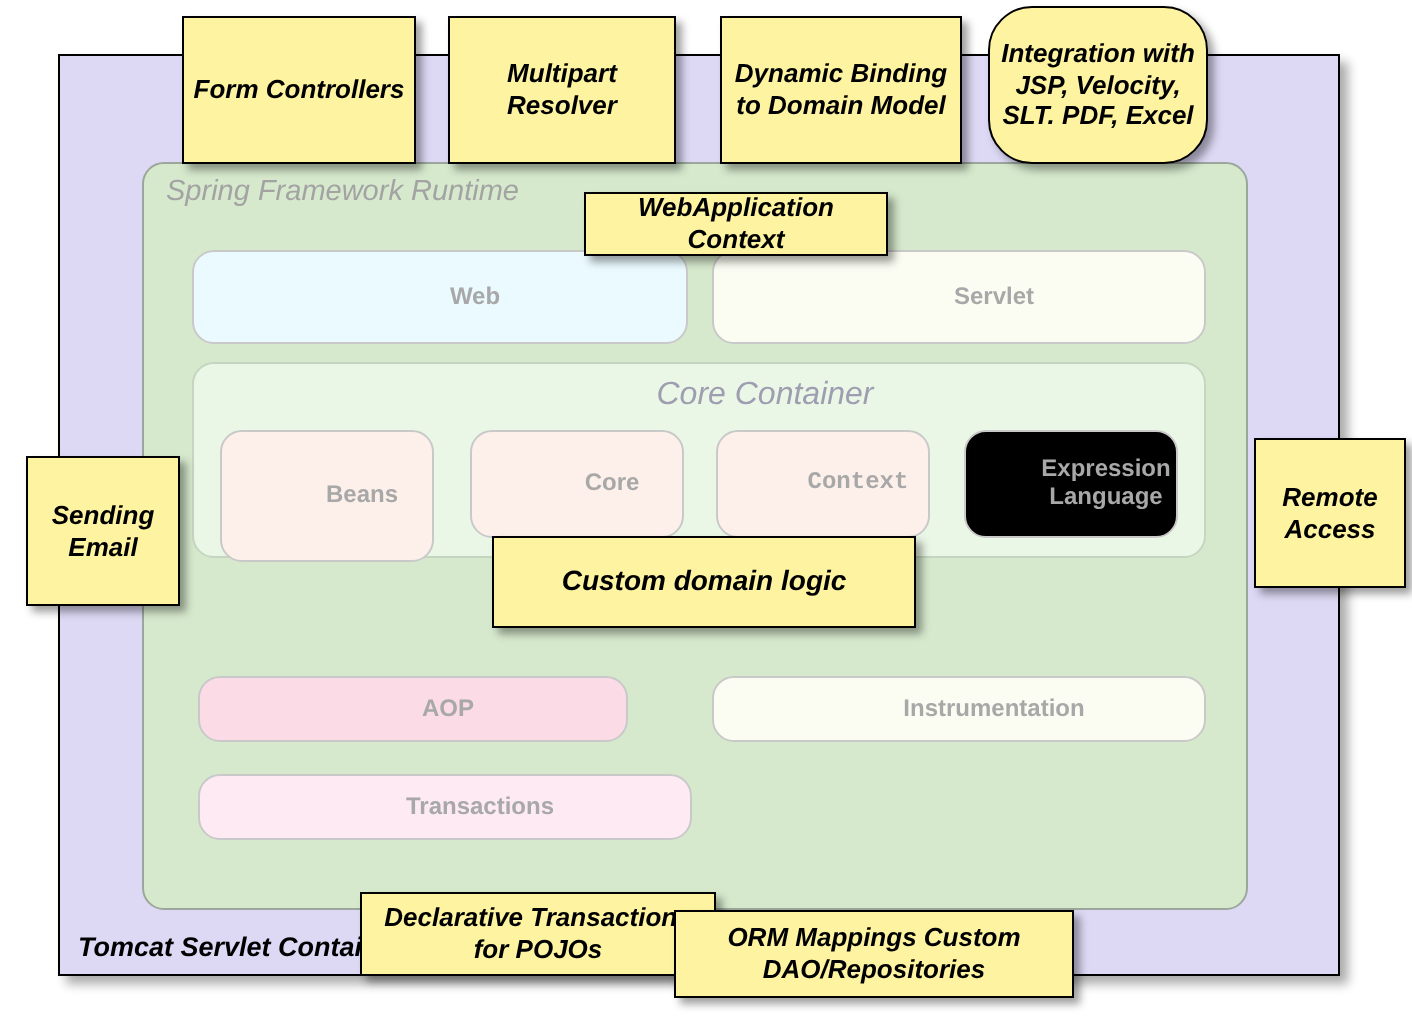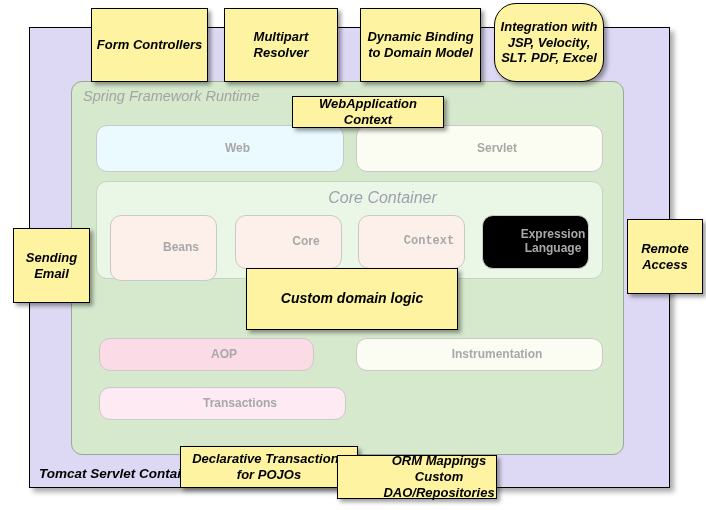--- a/index.html
+++ b/index.html
@@ -187,25 +187,25 @@
   </div>
 
   <div class="note" style="left:13px; top:228px; width:77px; height:75px;">
     <span>Sending Email</span>
   </div>
 
   <div class="note" style="left:627px; top:219px; width:76px; height:75px;">
     <span>Remote Access</span>
   </div>
 
-  <div class="note" style="left:246px; top:268px; width:212px; height:62px; font-size:14px;">
+  <div class="note" style="left:246px; top:268px; width:212px; height:46px; font-size:14px;">
     <span>Custom domain logic</span>
   </div>
 
   <div class="note" style="left:180px; top:446px; width:178px; height:42px;">
     <span>Declarative Transactions for POJOs</span>
   </div>
 
-  <div class="note" style="left:337px; top:455px; width:160px; height:44px;padding-left:48px;">
+  <div class="note" style="left:337px; top:455px; width:200px; height:44px;">
     <span>ORM Mappings Custom DAO/Repositories</span>
   </div>
 
 </div>
 
 </body></html>

